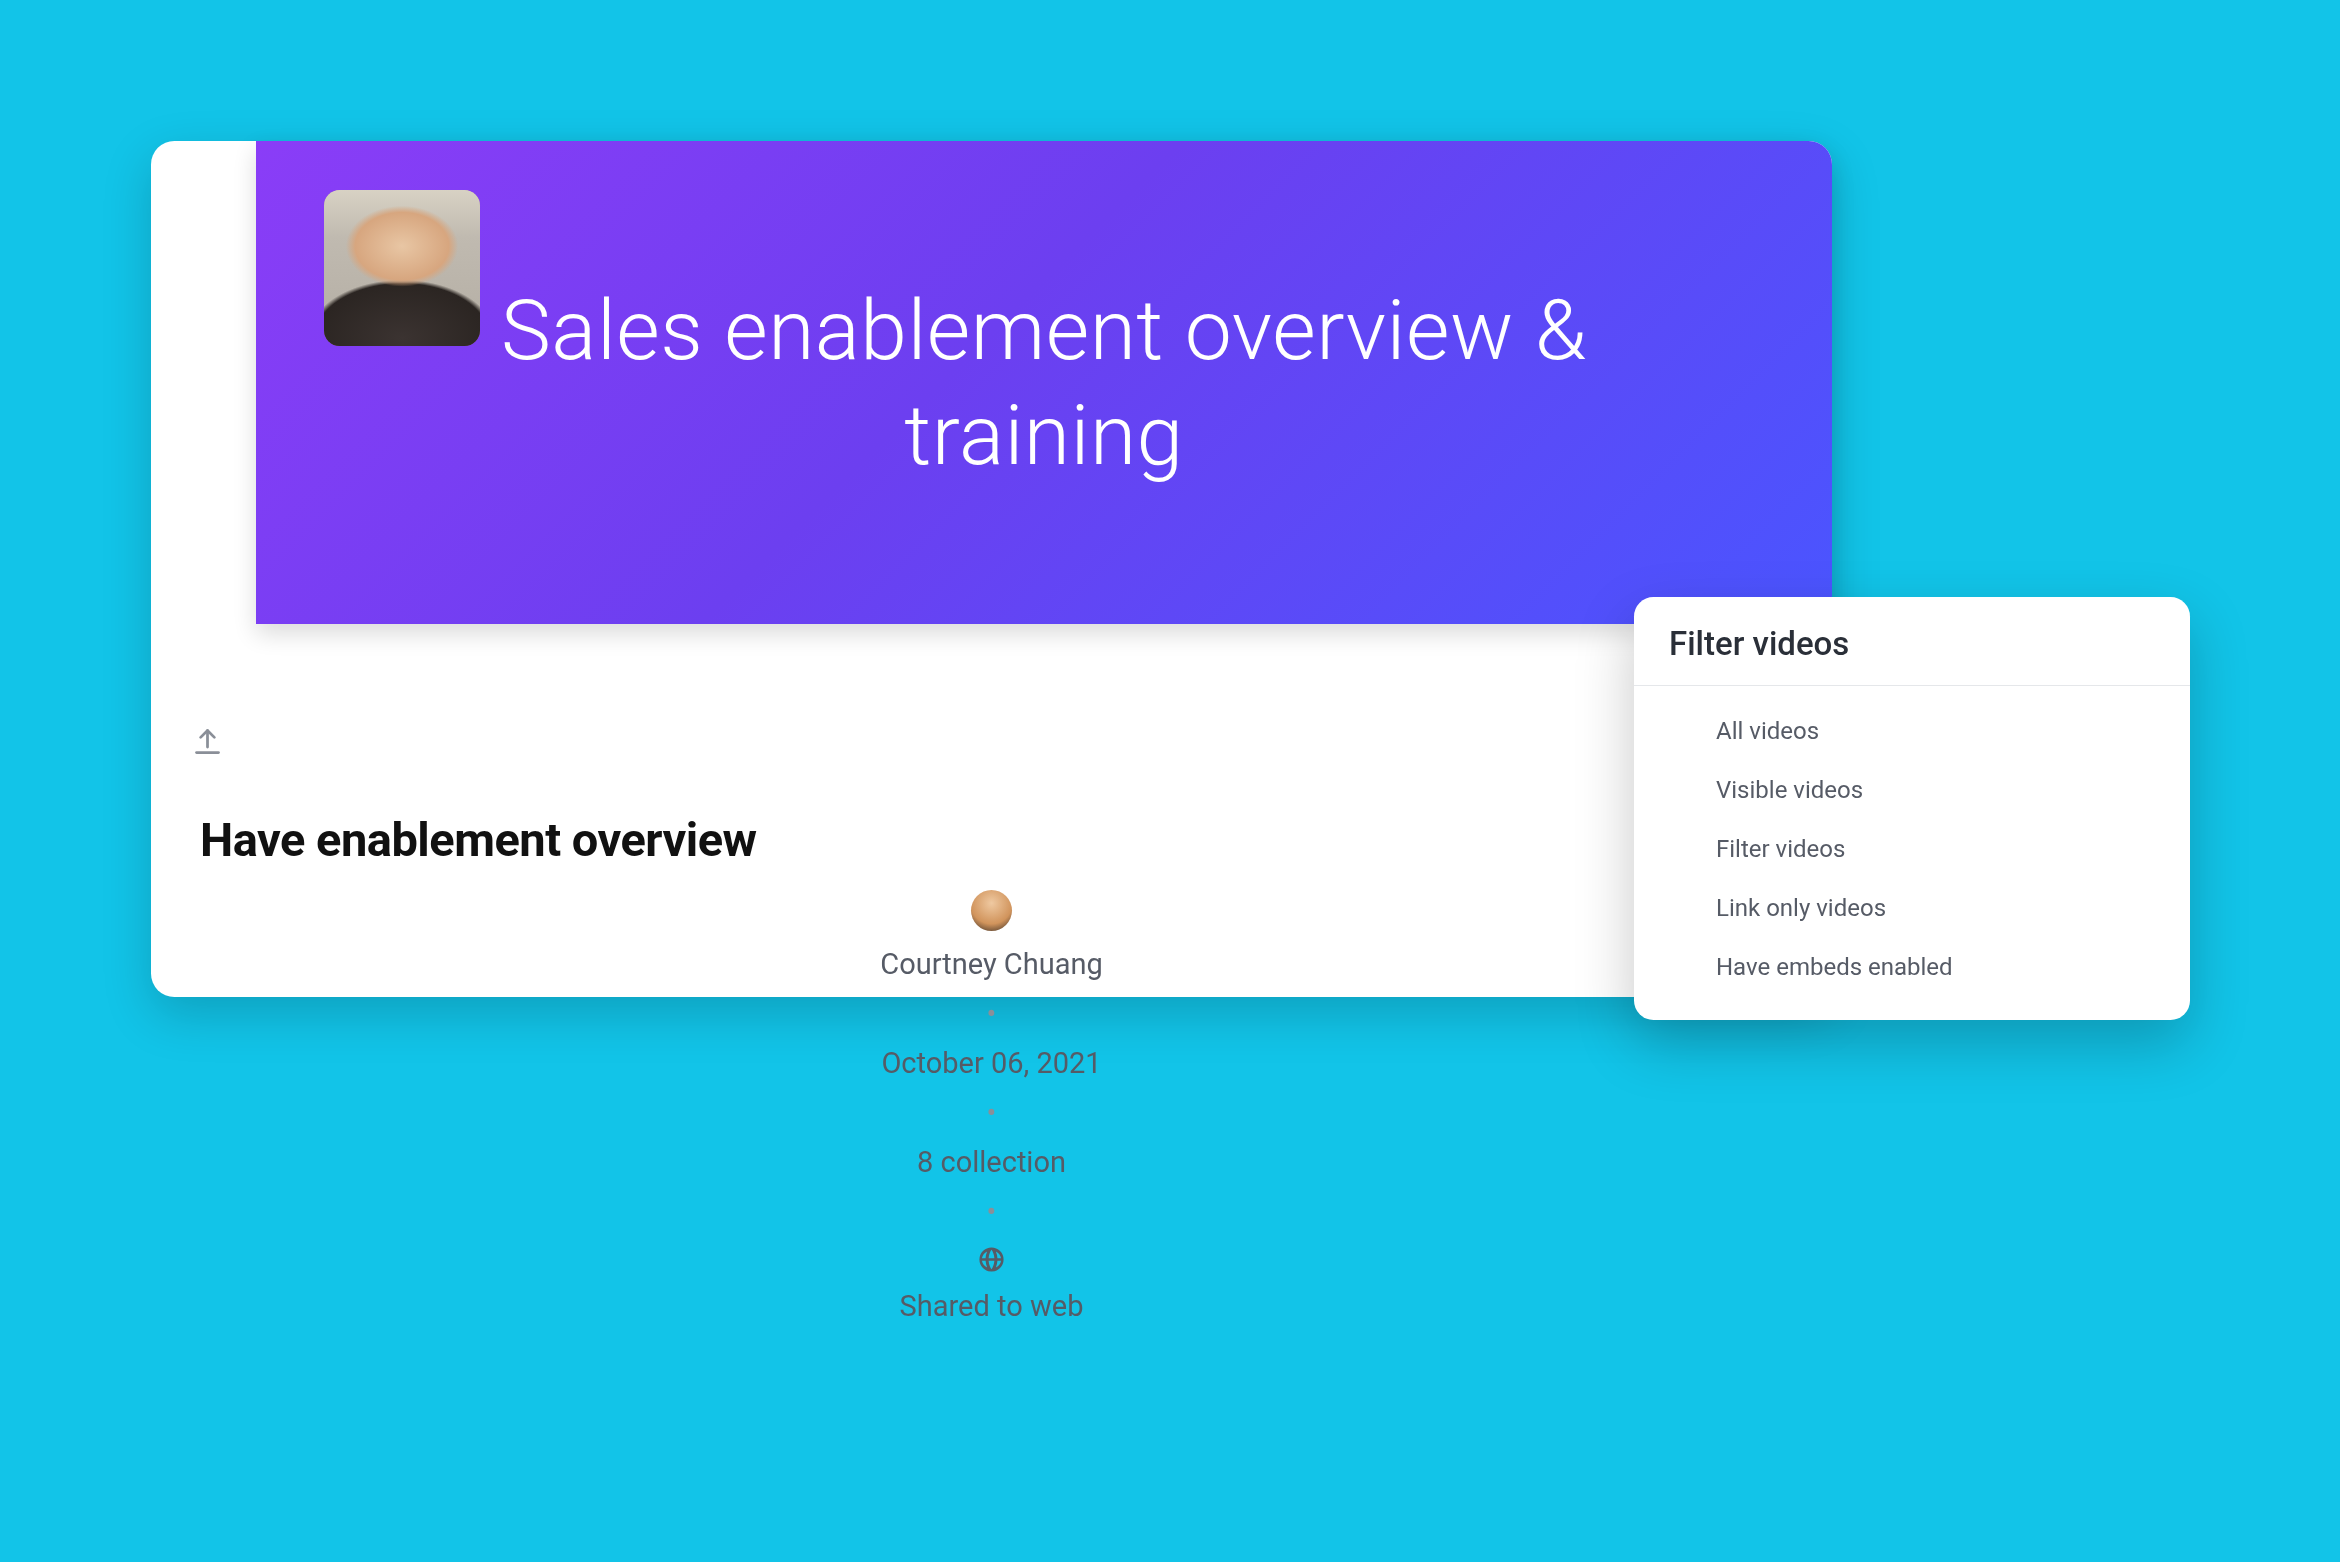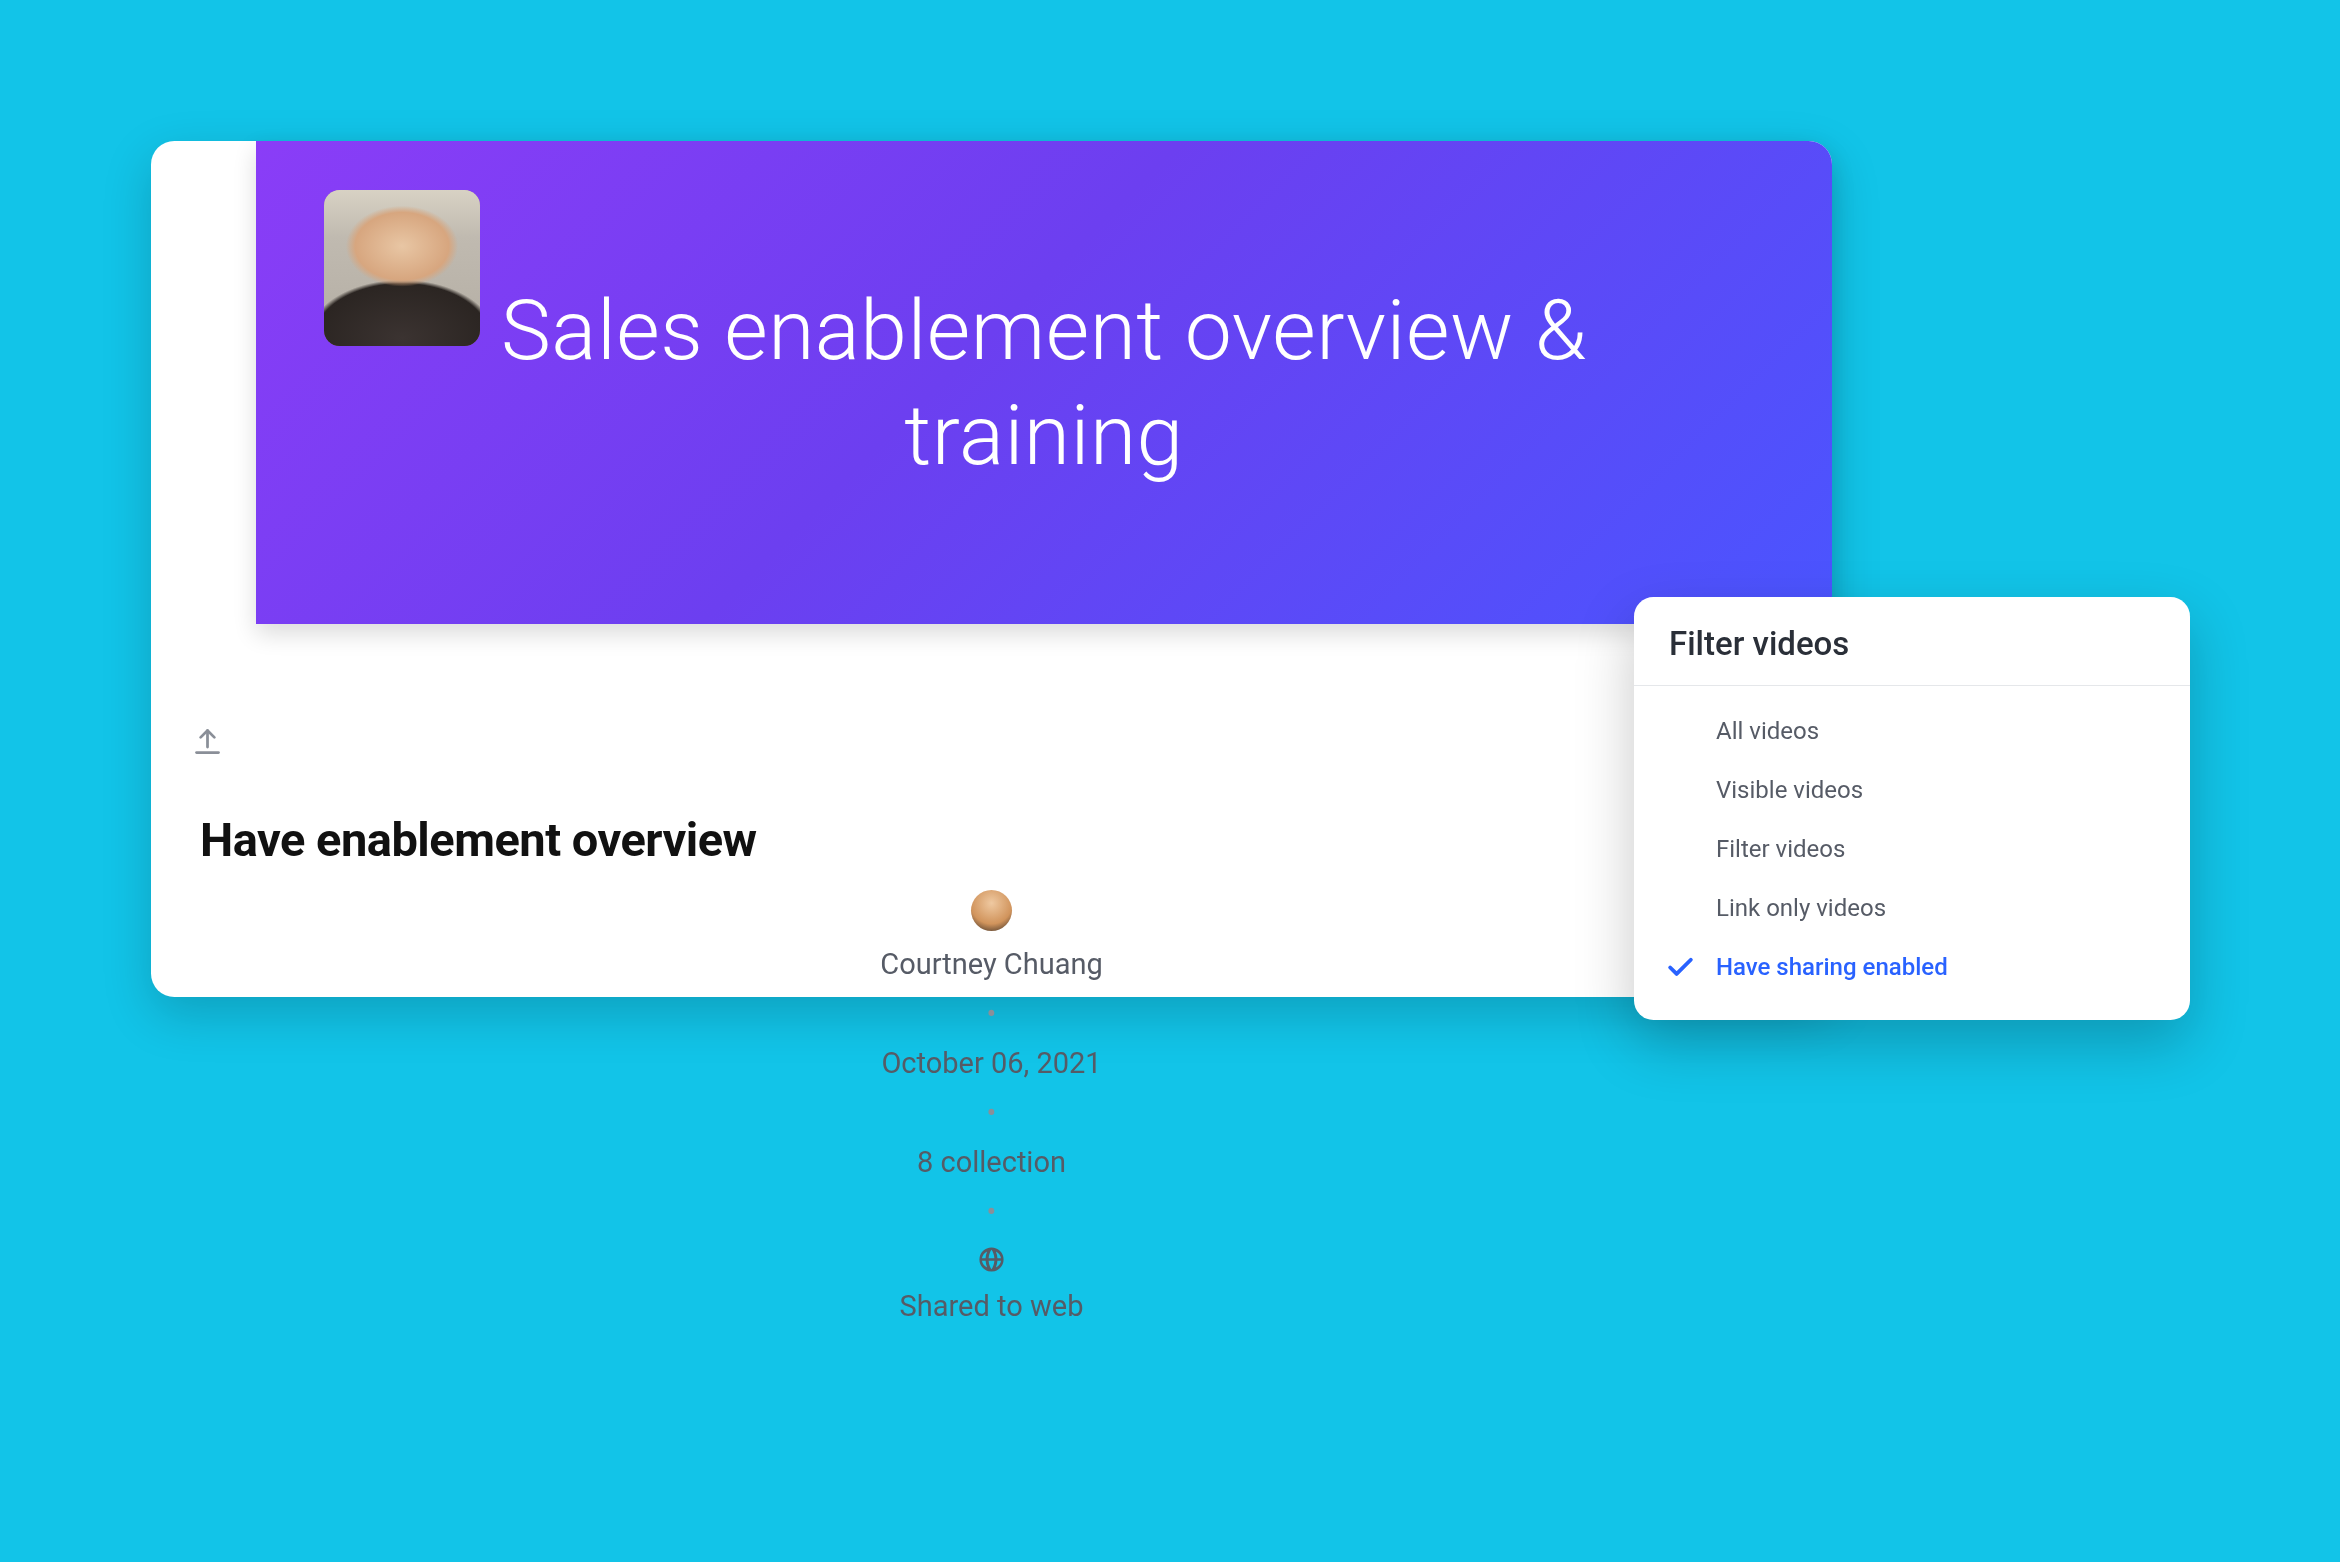--- a/index.html
+++ b/index.html
@@ -198,23 +198,18 @@
     </div>
     <div class="dropdown-item">
       <span>Visible videos</span>
     </div>
     <div class="dropdown-item">
       <span>Filter videos</span>
     </div>
     <div class="dropdown-item">
       <span>Link only videos</span>
     </div>
-    <div class="dropdown-item selected">
-      <span class="check-icon">
-        <svg width="31" height="31" viewBox="0 0 24 24" fill="none" stroke="currentColor" stroke-width="3" stroke-linecap="round" stroke-linejoin="round">
-          <polyline points="20 6 9 17 4 12"></polyline>
-        </svg>
-      </span>
-      <span>Have sharing enabled</span>
+    <div class="dropdown-item">
+      <span>Have embeds enabled</span>
     </div>
   </div>
 </div>
 
 
 </body></html>

